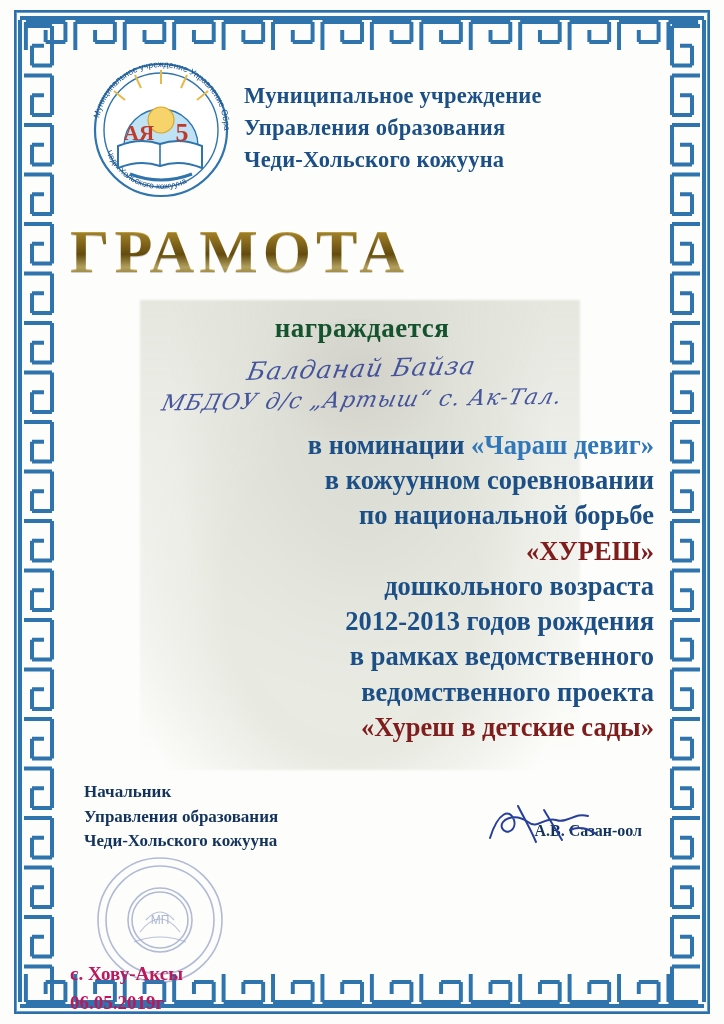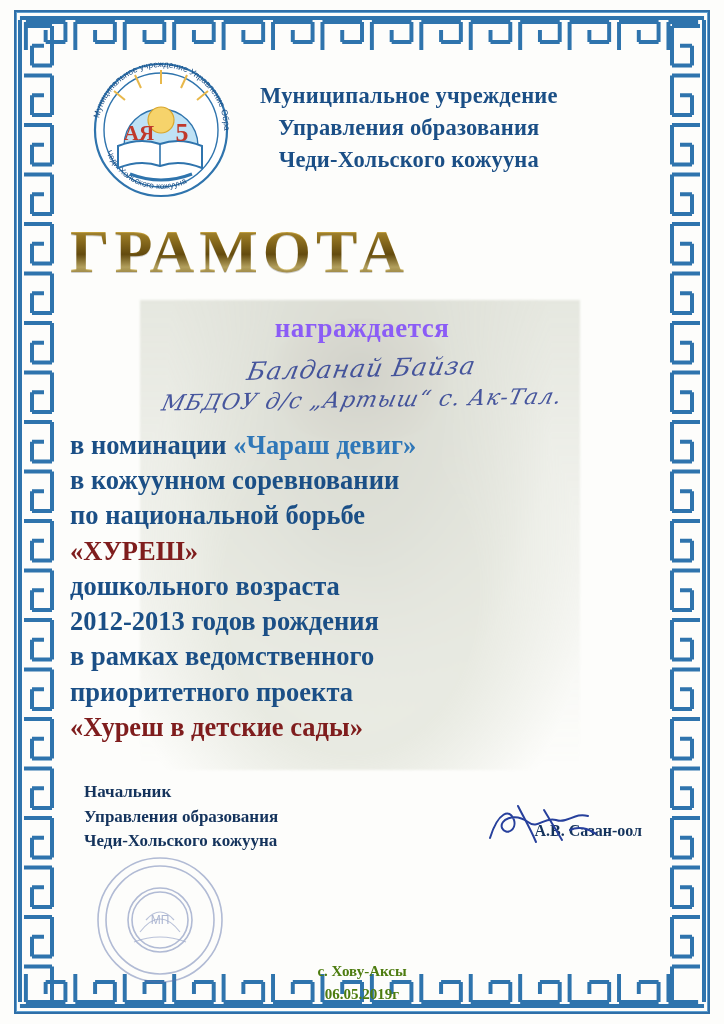--- a/index.html
+++ b/index.html
@@ -82,29 +82,27 @@
   .emblem {
     position: relative;
     width: 166px;
     height: 166px;
     flex: 0 0 auto;
     margin-left: 8px;
   }
   .emblem svg { display: block; }
 
   .org-lines {
-    margin-left: 16px;
     padding-top: 38px;
     color: #1b4f86;
     font-family: "Liberation Serif", serif;
     font-weight: bold;
     font-size: 22.5px;
     line-height: 1.42;
     letter-spacing: 0.2px;
-    text-align: center;
   }
 
   .title-wrap {
     text-align: left;
     margin-top: 8px;
   }
   .title {
     display: inline-block;
     font-family: "Liberation Serif", serif;
     font-weight: bold;
@@ -114,21 +112,21 @@
     background: linear-gradient(to bottom, #e8d68a 0%, #b8922c 28%, #7a5c12 54%, #d9c271 72%, #8a6a18 100%);
     -webkit-background-clip: text;
     background-clip: text;
     -webkit-text-fill-color: transparent;
     text-shadow: 0 1px 0 rgba(0,0,0,0.18);
   }
 
   .awarded {
     text-align: center;
     margin-top: 26px;
-    color: #8b5cf6;
+    color: #14532d;
     font-weight: bold;
     font-size: 27px;
     letter-spacing: 0.5px;
   }
 
   
   .hand-block {
     margin-top: 10px;
     text-align: center;
     color: #2b3d92;
@@ -142,21 +140,21 @@
     display: inline-block;
     opacity: 0.85;
   }
   .hand.line2 {
     font-size: 22px;
     transform: skewX(-14deg) rotate(-1deg);
     margin-top: 4px;
   }
 
   .body-text {
-    text-align: left;
+    text-align: right;
     margin-top: 16px;
     color: #1b4f86;
     font-family: "Liberation Serif", serif;
     font-weight: bold;
     font-size: 26.5px;
     line-height: 1.33;
   }
   .body-text .accent { color: #7f1d1d; }
   .body-text .quote { color: #2f77b8; }
 
@@ -199,24 +197,23 @@
     width: 140px;
     height: 140px;
     opacity: 0.55;
   }
 
   .footer {
     position: absolute;
     left: 0;
     right: 0;
     top: 940px;
-    text-align: center;
-    color: #4d7c0f;
-    font-weight: bold;
-    font-size: 15px;
+    color: #be185d;
+    font-weight: bold;
+    font-size: 19px;
     line-height: 1.5;
   }
 </style>
 </head>
 <body>
 
 <div class="page">
 
   <div class="border-frame"></div>
 
@@ -372,21 +369,21 @@
       <div>
         <span>в номинации</span>
         <span class="quote">«Чараш девиг»</span>
       </div>
       <div>в кожуунном соревновании</div>
       <div>по национальной борьбе</div>
       <div class="accent">«ХУРЕШ»</div>
       <div>дошкольного возраста</div>
       <div>2012-2013 годов рождения</div>
       <div>в рамках ведомственного</div>
-      <div>приоритетного проекта</div>
+      <div>ведомственного проекта</div>
       <div class="accent">«Хуреш в детские сады»</div>
     </div>
 
     <div class="signature-block">
       <div class="sig-name">А.В. Сазан-оол</div>
       <div class="sig-role">
         <div>Начальник</div>
         <div>Управления образования</div>
         <div>Чеди-Хольского кожууна</div>
       </div>

